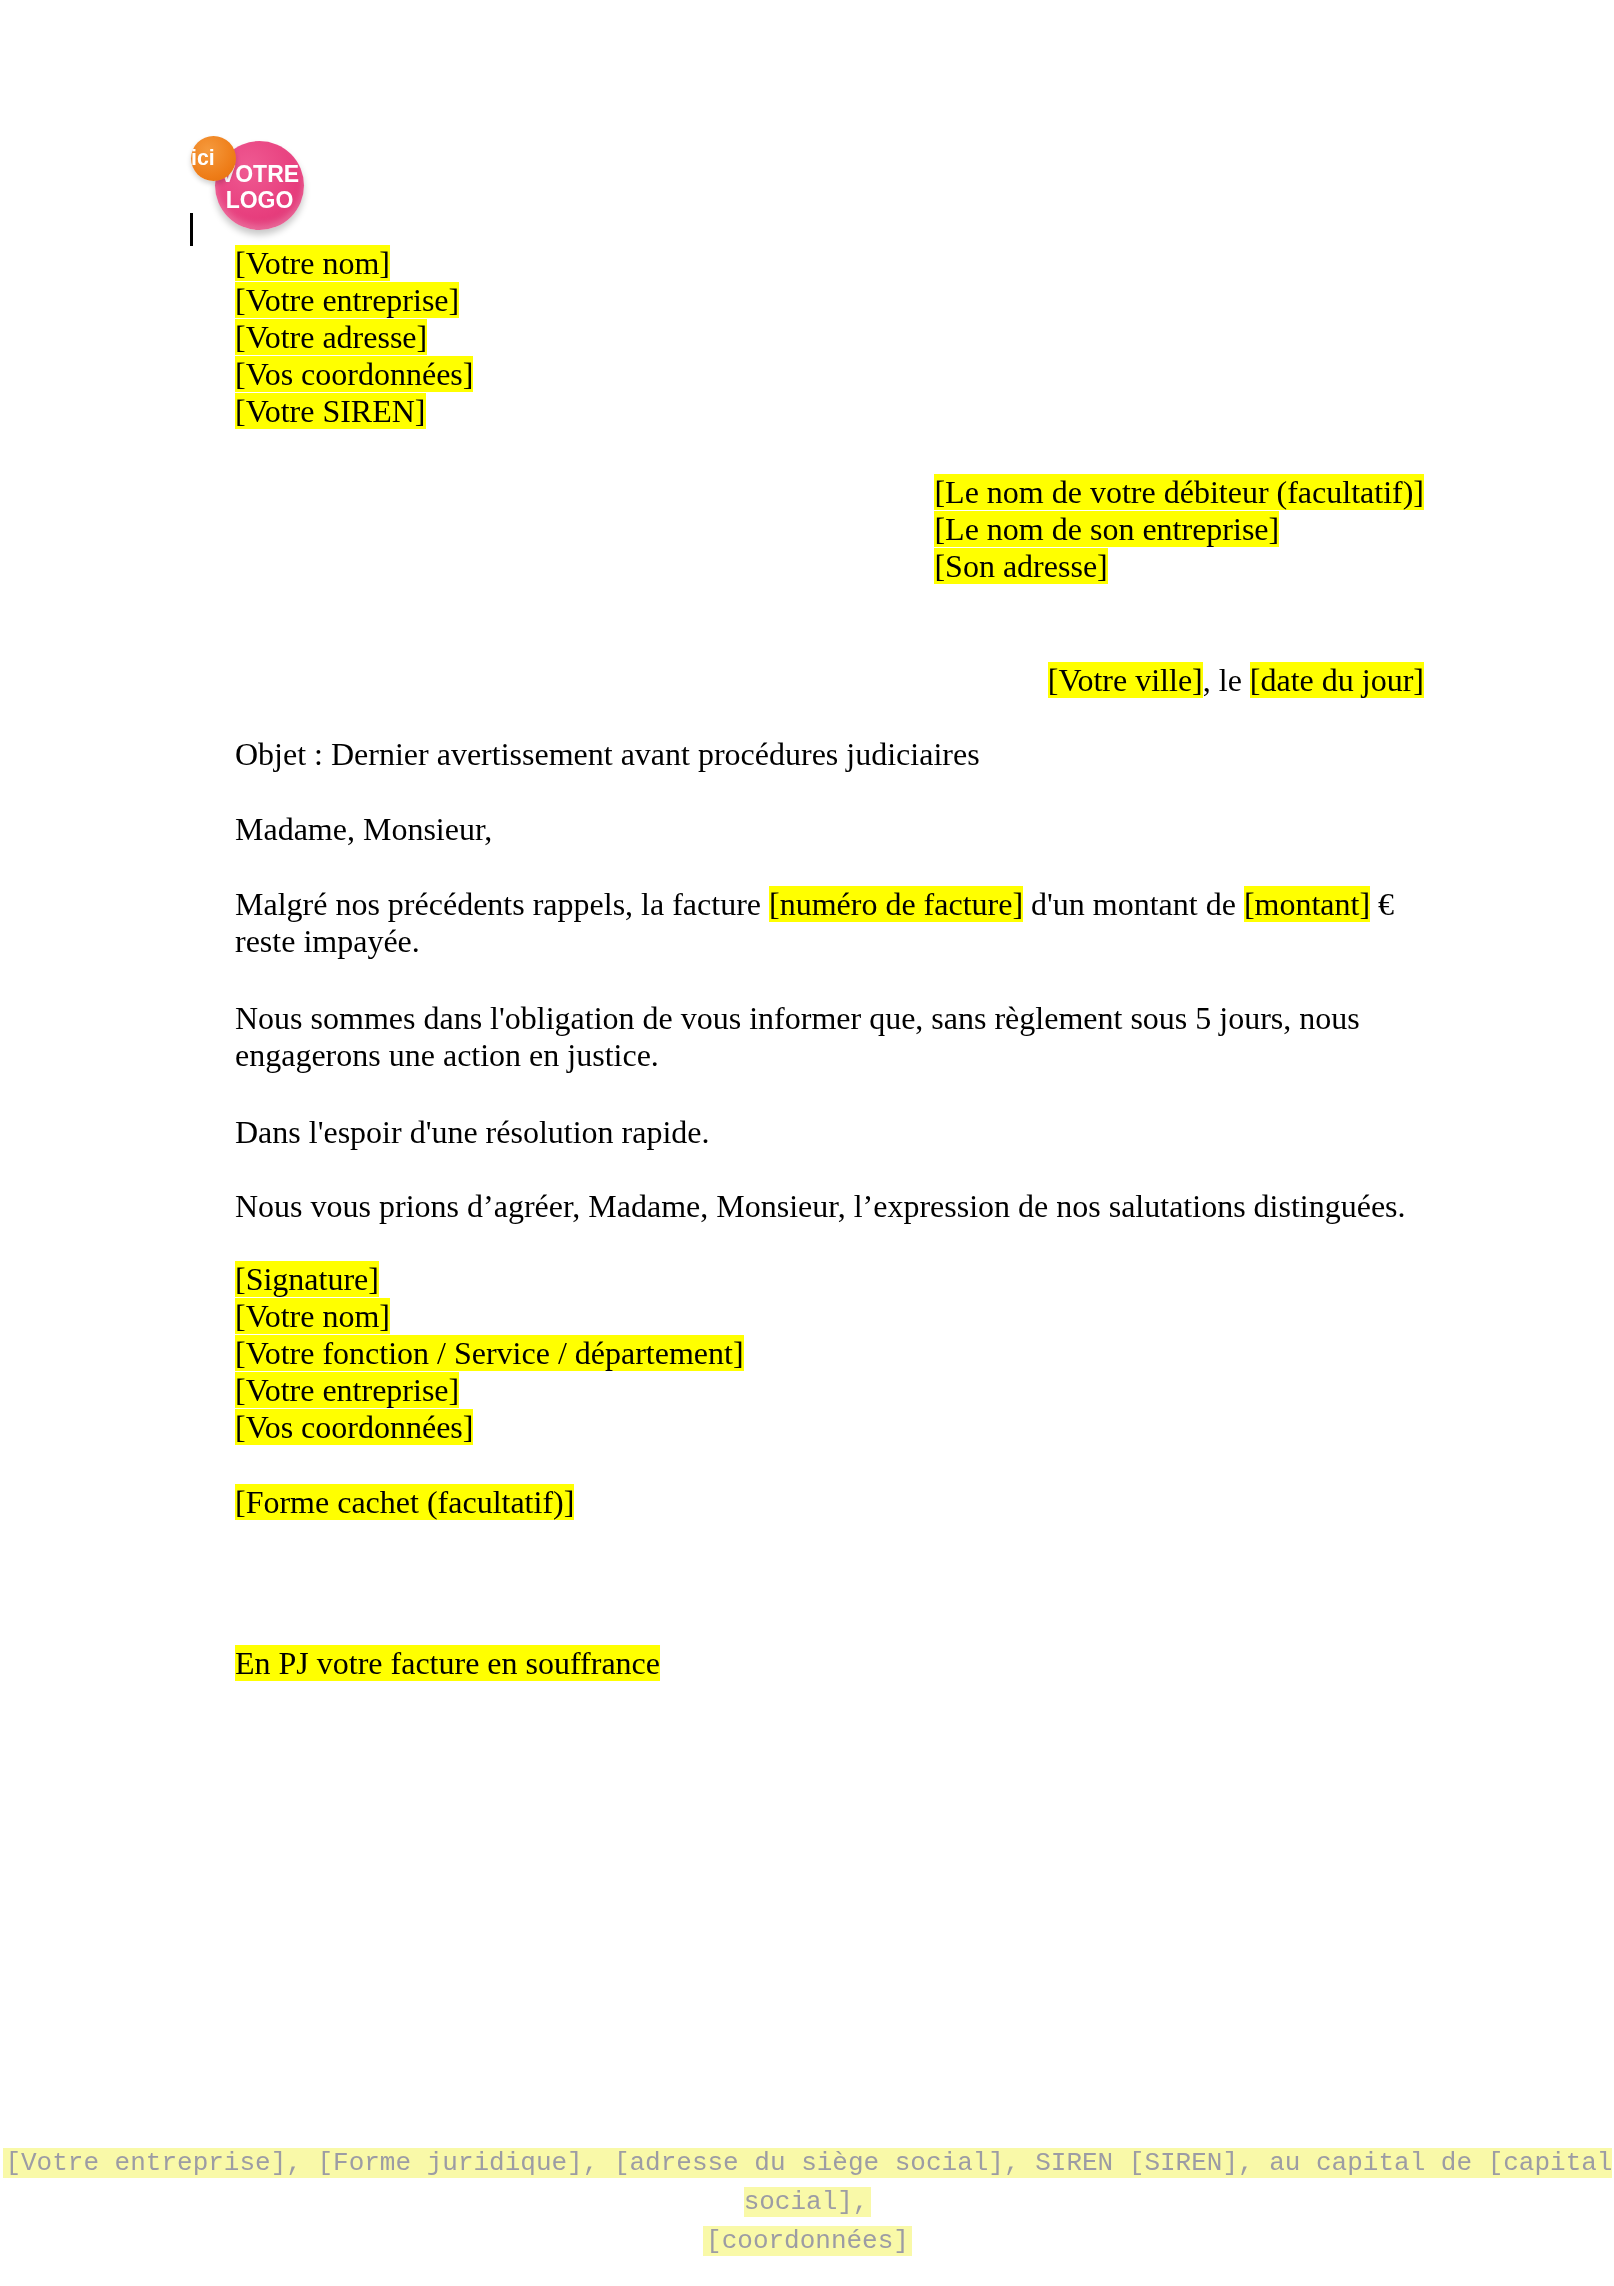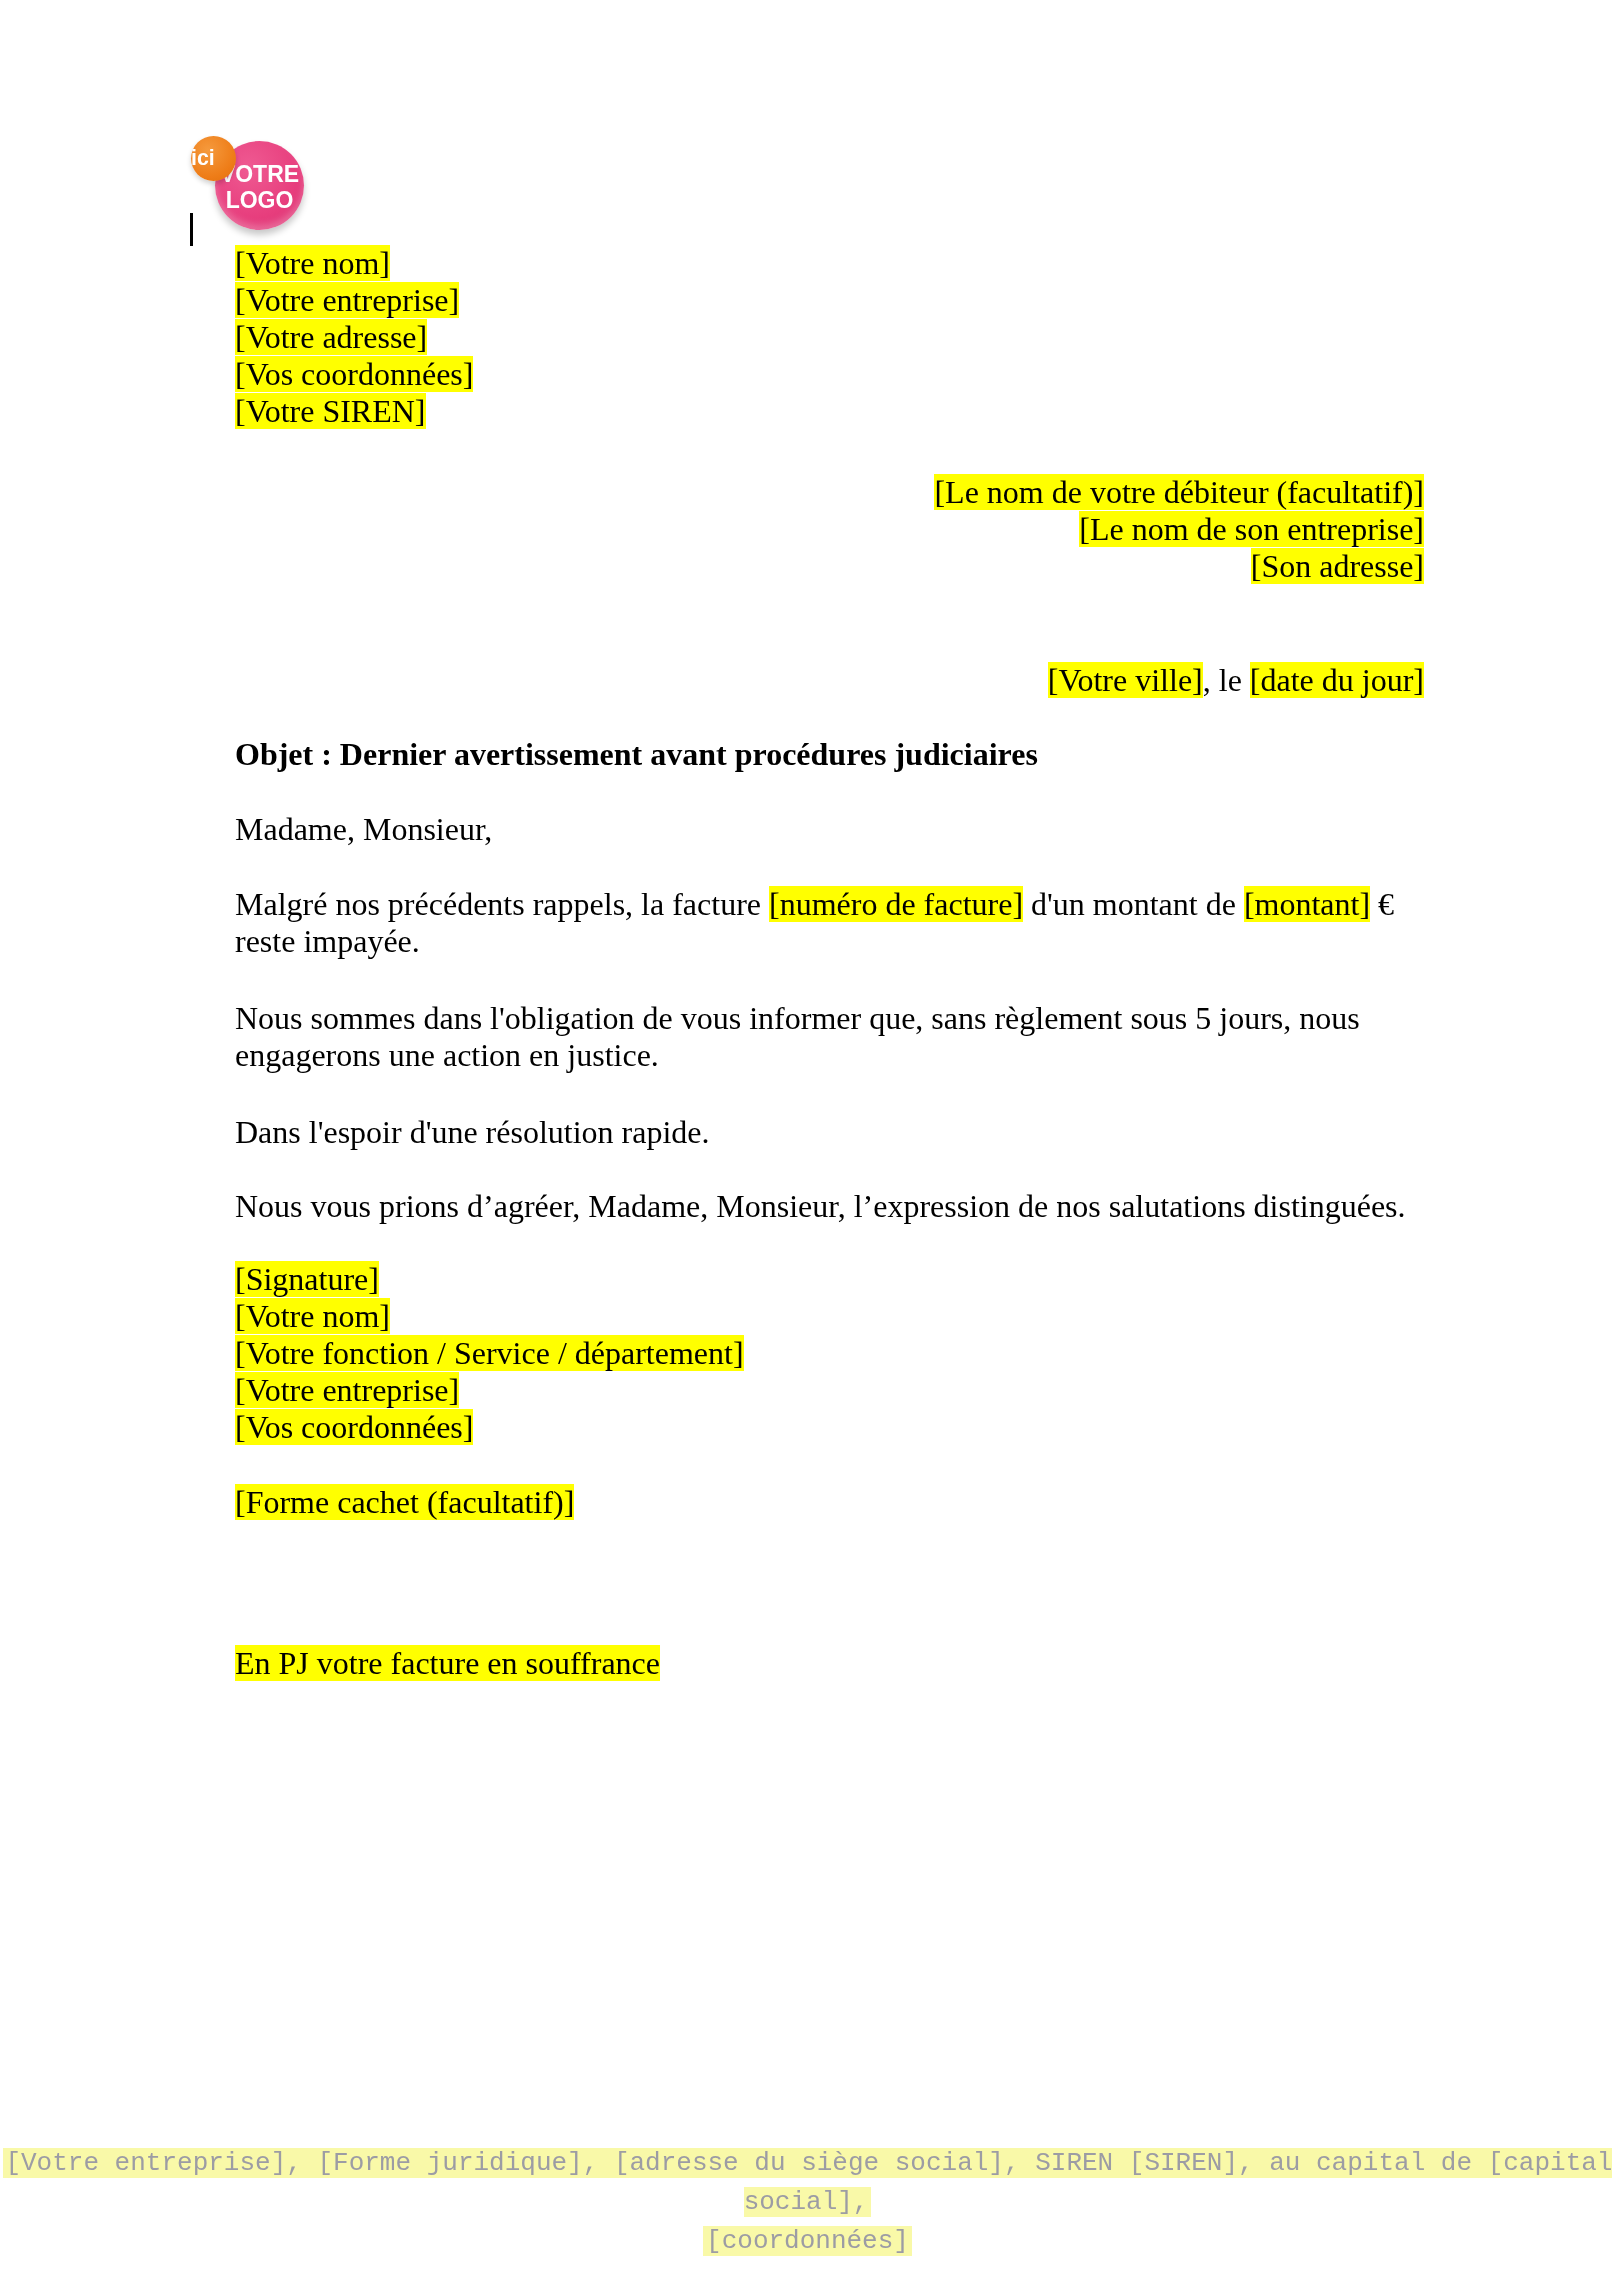--- a/index.html
+++ b/index.html
@@ -9,24 +9,24 @@
     height: 2286px;
     background: #ffffff;
     font-family: "Liberation Serif", serif;
     font-size: 32px;
     line-height: 37px;
     color: #000000;
     overflow: hidden;
   }
   .block { position: absolute; white-space: nowrap; padding-left: 44px; }
   .left { left: 191px; }
-  .rightal { right: 191px; text-align: right; margin-left: 29px; }
+  .rightal { right: 191px; text-align: left; margin-left: 29px; }
   .hl { background: var(--highlight, #ffff00); }
   .line { line-height: 37px; }
-  .bold { font-weight: bold; }
+  .bold { font-weight: normal; }
 
   
   .logo { position: absolute; left: 190px; top: 134px; width: 126px; height: 107px; cursor: pointer; }
   .logo-pink {
     position: absolute; left: 25px; top: 6.8px; width: 89px; height: 89px;
     border-radius: 50%;
     background: radial-gradient(circle at 38% 30%, #ef5a92 0%, var(--logo-pink, #e73e7d) 60%, #d93070 100%);
     box-shadow: 0 4.9px 7.8px rgba(0,0,0,0.22), inset 0 -4.9px 7.8px rgba(255,255,255,0.25);
     display: flex; flex-direction: column; align-items: center; justify-content: center;
     font-family: "Liberation Sans", sans-serif; font-weight: bold;

